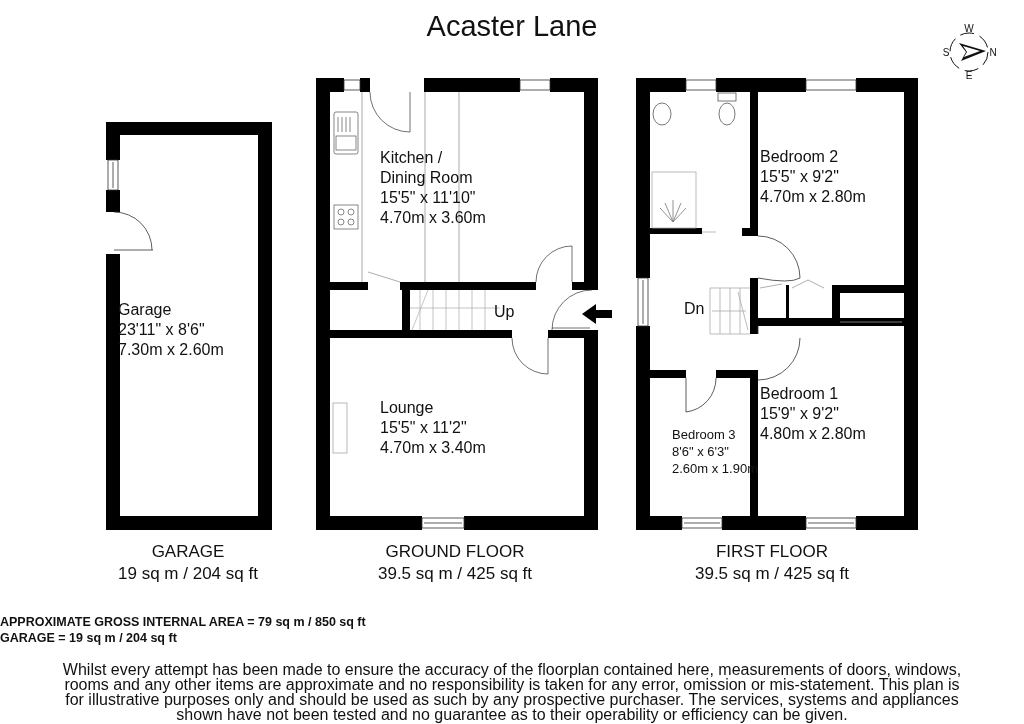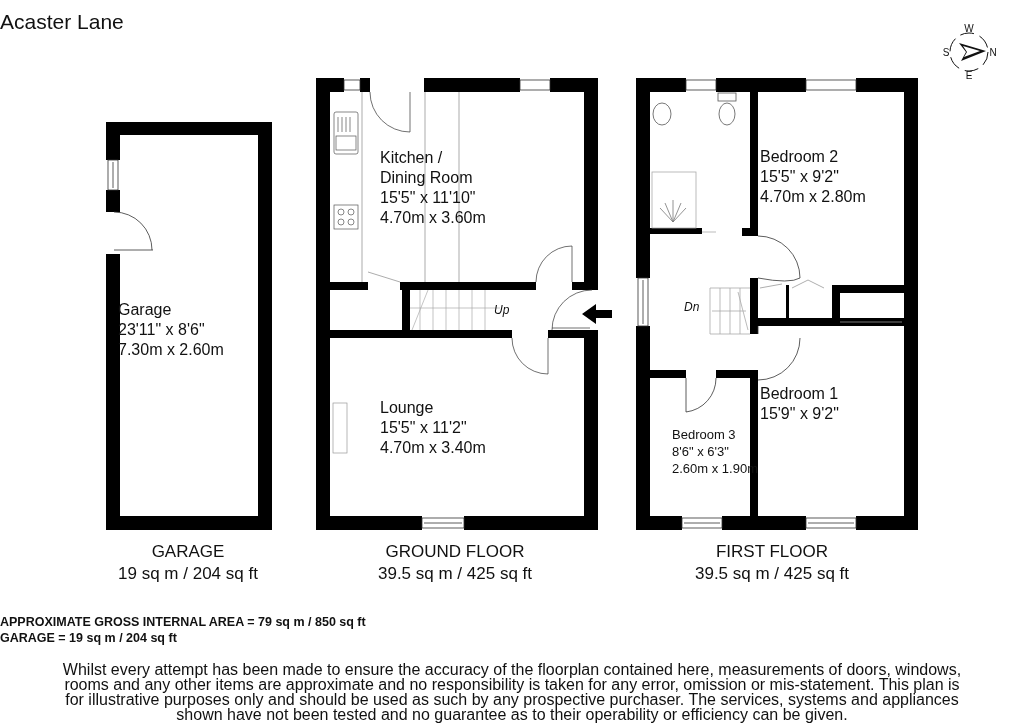--- a/index.html
+++ b/index.html
@@ -1,28 +1,28 @@
 <!DOCTYPE html>
 <html><head>
 <meta charset="utf-8">
 <style>
   html, body { margin: 0; padding: 0; background: #ffffff; }
   body { width: 1024px; height: 724px; position: relative; overflow: hidden; font-family: "Liberation Sans", sans-serif; color: #111; }
   .abs { position: absolute; }
-  .title { left: 0; width: 1024px; top: 10px; text-align: left; font-size: 21px; }
+  .title { left: 0; width: 1024px; top: 10px; text-align: center; font-size: 29px; }
   svg.plan { position: absolute; left: 0; top: 0; }
   .room-label { position: absolute; text-align: left; font-size: 16px; line-height: 20px; white-space: nowrap; }
   .room-label.small { font-size: 13px; line-height: 17px; margin-left: 20px; }
   .room-label span { display: block; }
   .floor-caption { position: absolute; text-align: center; font-size: 17px; line-height: 22px; }
   .floor-caption span { display: block; }
   .area { position: absolute; left: 0; width: 1024px; top: 614px; text-align: left; font-weight: bold; font-size: 12.5px; line-height: 16px; }
   .area span { display: block; }
   .disclaimer { position: absolute; left: 60px; width: 904px; top: 662px; text-align: center; font-size: 16px; line-height: 15px; }
-  .stair-label { position: absolute; font-size: 12px; font-style: italic; }
+  .stair-label { position: absolute; font-size: 16px; }
 </style>
 </head>
 <body>
 
 <div class="abs title">Acaster Lane</div>
 
 <svg class="plan" width="1024" height="724" viewBox="0 0 1024 724">
 
   <g font-family="Liberation Sans, sans-serif" font-size="10" fill="#111">
     <circle cx="969" cy="52" r="19" fill="none" stroke="#111" stroke-width="1" stroke-dasharray="14 6"></circle>
@@ -200,20 +200,21 @@
 
 <div class="room-label" style="left:760px; width:140px; top:147px;">
   <span>Bedroom 2</span>
   <span>15'5" x 9'2"</span>
   <span>4.70m x 2.80m</span>
 </div>
 
 <div class="room-label" style="left:760px; width:150px; top:384px;">
   <span>Bedroom 1</span>
   <span>15'9" x 9'2"</span>
+  <span>4.80m x 2.80m</span>
 </div>
 
 <div class="room-label small" style="left:652px; width:96px; top:426px;">
   <span>Bedroom 3</span>
   <span>8'6" x 6'3"</span>
   <span>2.60m x 1.90m</span>
 </div>
 
 <div class="stair-label" style="left:494px; top:303px;">Up</div>
 <div class="stair-label" style="left:684px; top:300px;">Dn</div>

